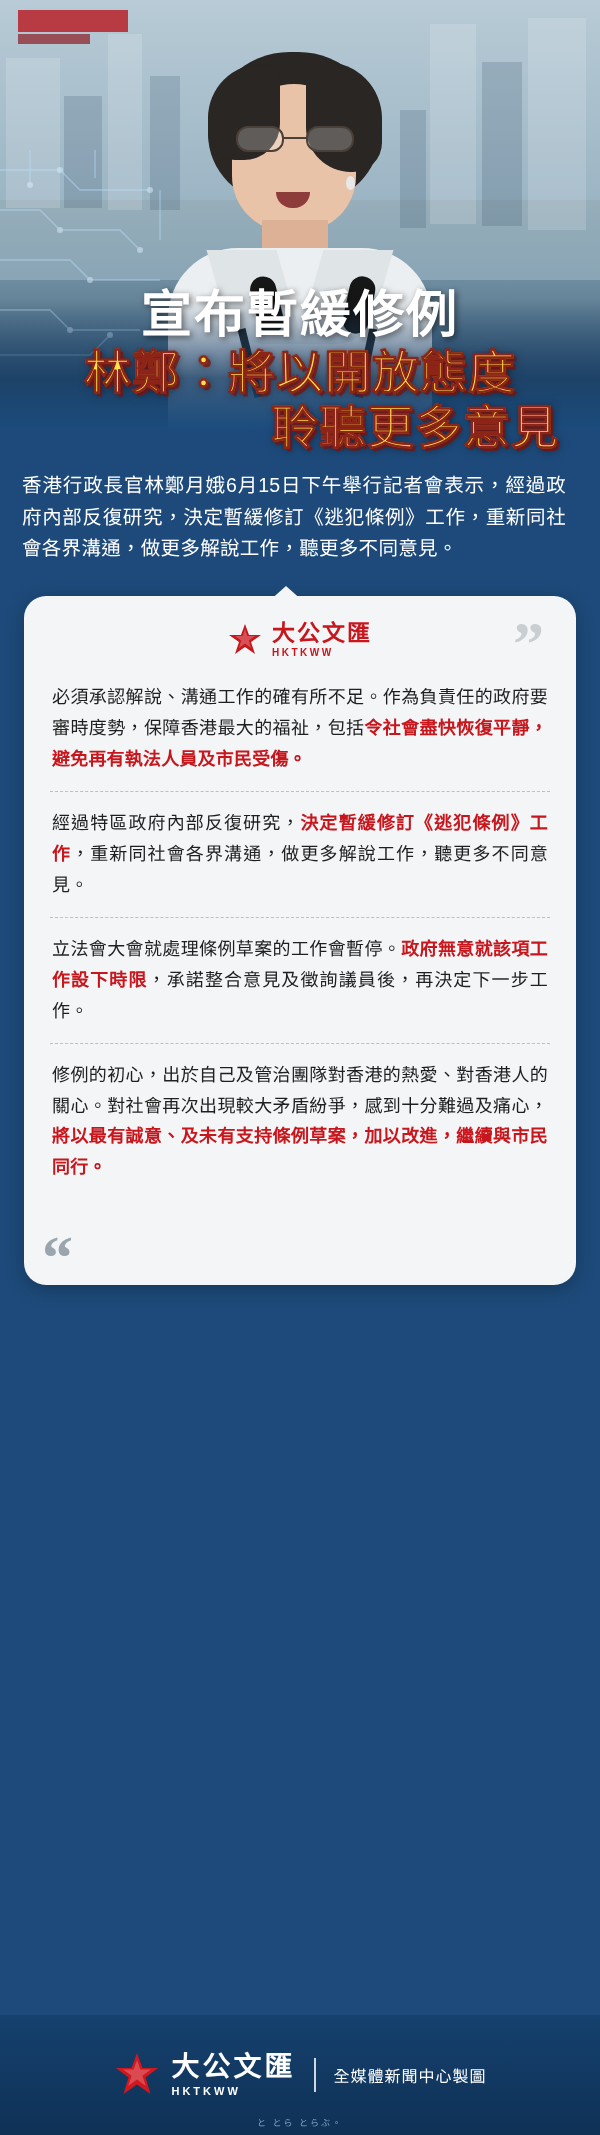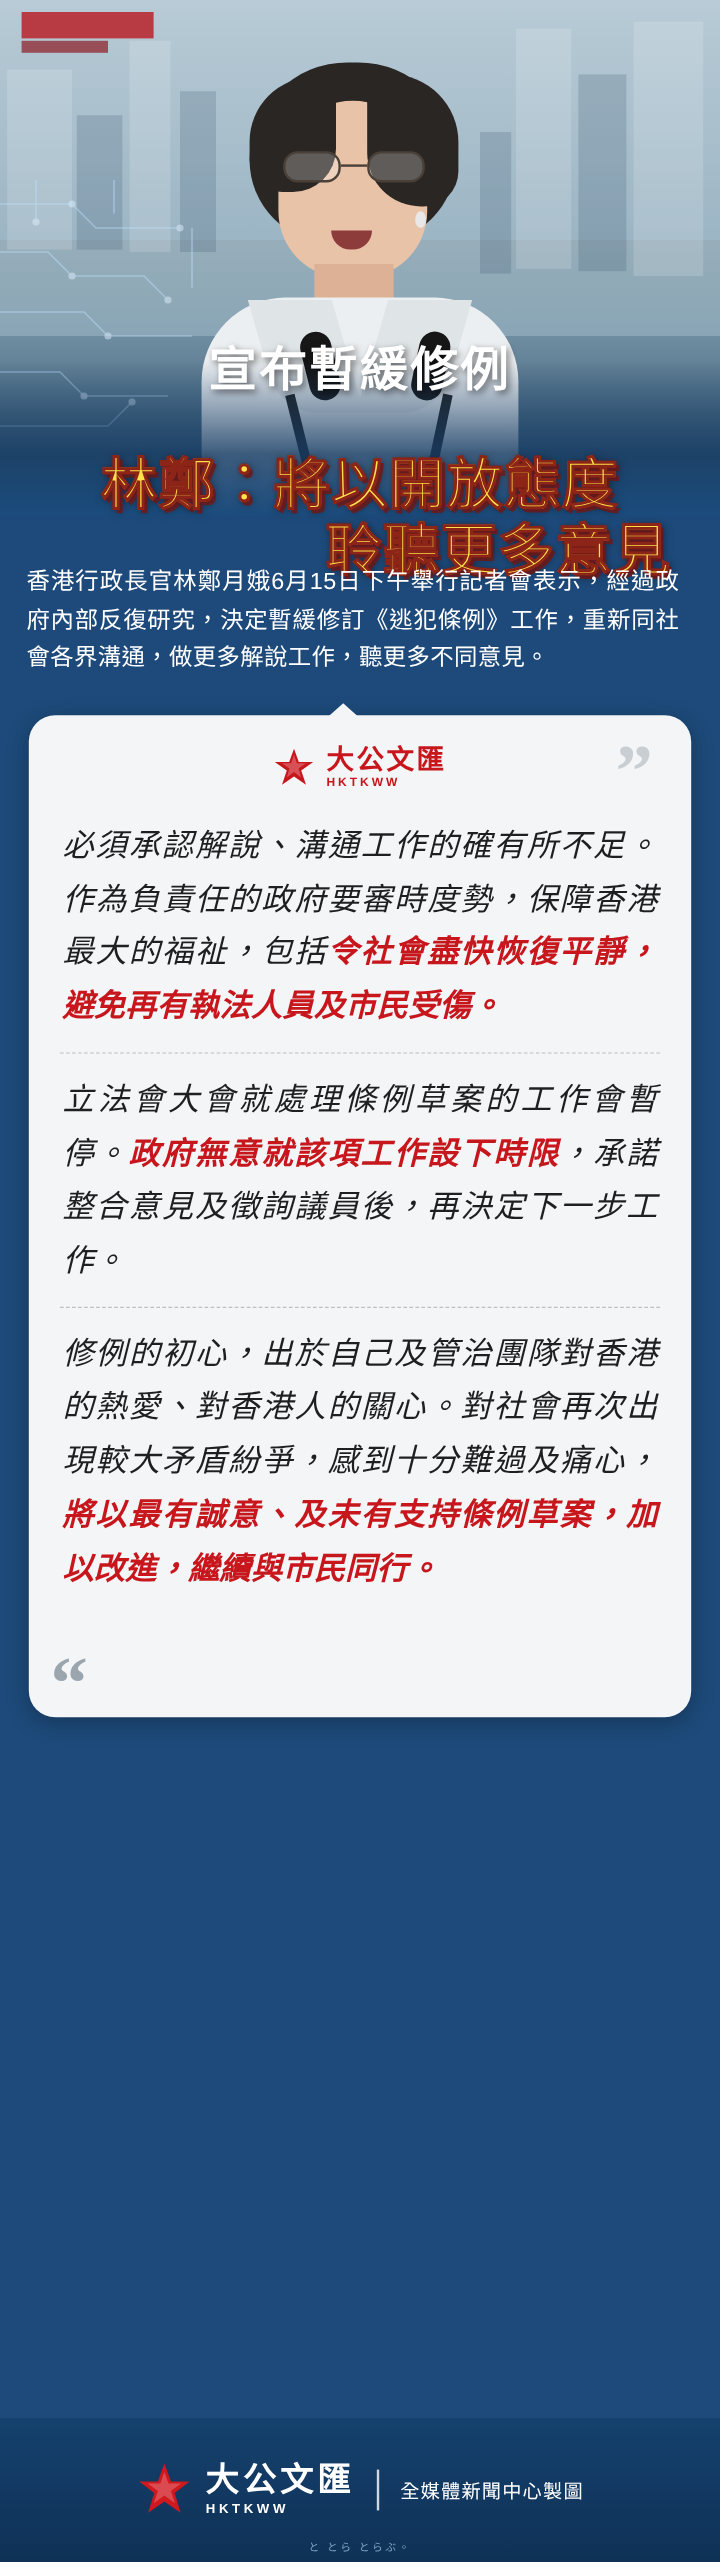--- a/index.html
+++ b/index.html
@@ -118,33 +118,33 @@
 
   
   .headline {
     position: absolute;
     left: 0; top: 286px;
     width: 600px;
     text-align: center;
     z-index: 5;
   }
   .h-line1 {
-    font-size: 40px; font-weight: bold; color:#ffffff; letter-spacing:2px;
+    font-size: 51px; font-weight: bold; color:#ffffff; letter-spacing:2px;
     text-shadow: 2px 2px 6px rgba(0,0,0,.55);
     line-height: 1.15;
   }
   .h-line2, .h-line3 {
     font-size: 47px; font-weight: bold; letter-spacing: 1px;
     line-height: 1.18;
     color: #ffe24a;
     text-shadow: 0 0 2px #7d1b12, 3px 3px 0 rgba(120,20,15,.75), 2px 2px 8px rgba(0,0,0,.5);
     -webkit-text-stroke: 1px #8c2417;
   }
   .h-line3 { text-align: right; padding-right: 41px; }
-  .h-line2 { text-align: center; margin-top: 44px; }
+  .h-line2 { text-align: center; }
 
   
   .lead {
     position: absolute; left: 0; top: 470px; width: 588px;
     padding: 0 22px;
     color: #ffffff;
     font-size: 19.5px;
     line-height: 1.62;
     letter-spacing: .3px;
     z-index: 5;
@@ -191,27 +191,26 @@
     font-size:62px; line-height:.7; color:#c9ced3; font-weight:bold;
     font-family:"Liberation Serif", serif;
   }
   .quote-mark-close {
     position:absolute; left: 18px; bottom: 6px;
     font-size:62px; line-height:.7; color:#9aa5ae; font-weight:bold;
     font-family:"Liberation Serif", serif;
   }
 
   .para {
-    font-size: 26px;
+    font-size: 18px;
     line-height: 1.72;
     color: #1f1f1f;
     padding: 16px 2px 16px 2px;
     text-align: justify;
     letter-spacing: .2px;
-    font-style: italic;
   }
   .para + .para {
     border-top: 1px dashed #b9c0c6;
   }
   .hl { color:#c8161d; font-weight:bold; }
 
   
   .footer {
     position:absolute; left:0; bottom:0; width:600px; height:120px;
     background: linear-gradient(180deg,#15416e 0%, #0f3156 100%);
@@ -323,20 +322,21 @@
     </div>
     <div class="logo-text">
       <div class="logo-cn">大公文匯</div>
       <div class="logo-en">HKTKWW</div>
     </div>
     <div class="quote-mark-open">”</div>
   </div>
 
   <div id="quote-list">
       <div class="para"><span>必須承認解說、溝通工作的確有所不足。作為負責任的政府要審時度勢，保障香港最大的福祉，包括</span><span class="hl">令社會盡快恢復平靜，避免再有執法人員及市民受傷。</span></div>
+      <div class="para"><span>經過特區政府內部反復研究，</span><span class="hl">決定暫緩修訂《逃犯條例》工作</span><span>，重新同社會各界溝通，做更多解說工作，聽更多不同意見。</span></div>
       <div class="para"><span>立法會大會就處理條例草案的工作會暫停。</span><span class="hl">政府無意就該項工作設下時限</span><span>，承諾整合意見及徵詢議員後，再決定下一步工作。</span></div>
       <div class="para"><span>修例的初心，出於自己及管治團隊對香港的熱愛、對香港人的關心。對社會再次出現較大矛盾紛爭，感到十分難過及痛心，</span><span class="hl">將以最有誠意、及未有支持條例草案，加以改進，繼續與市民同行。</span></div>
     </div>
 
   <div style="height:46px"></div>
   <div class="quote-mark-close">“</div>
 </div>
 
 <div class="footer">
   <div class="f-logo">

